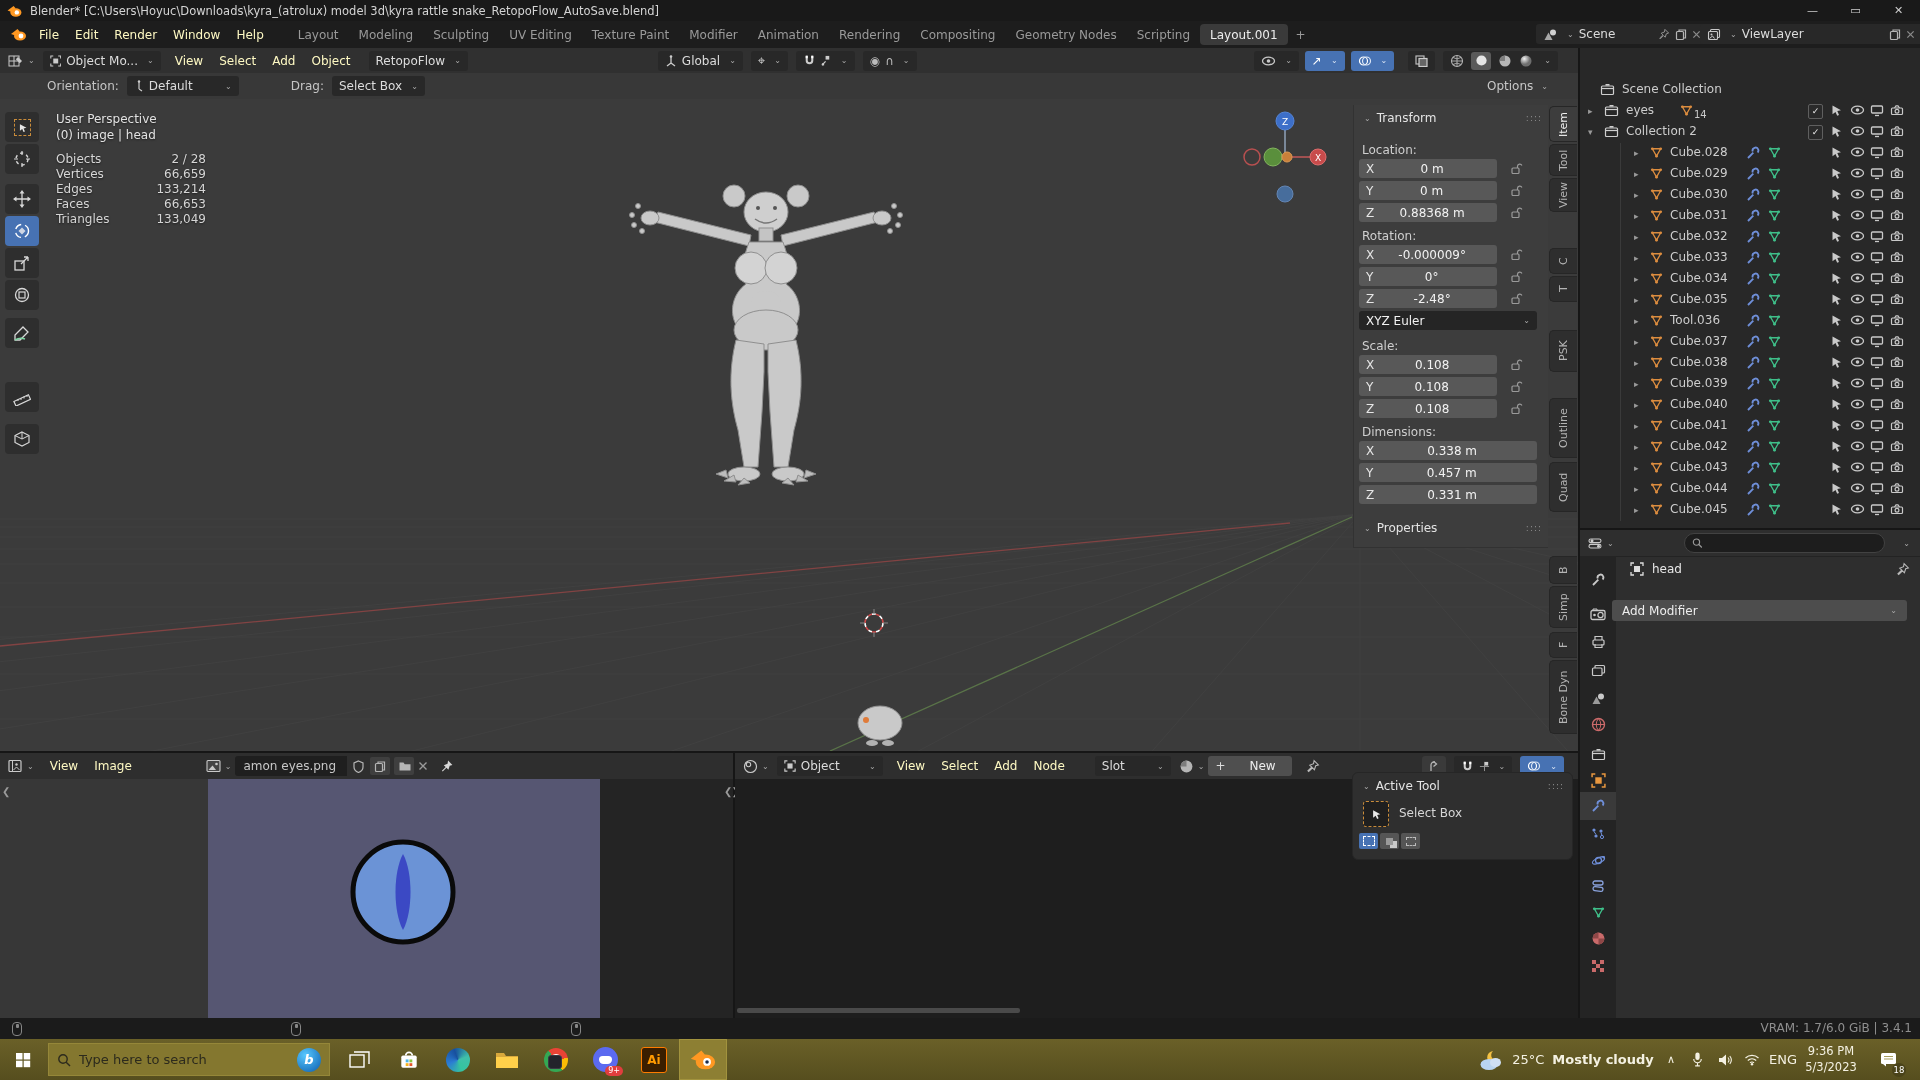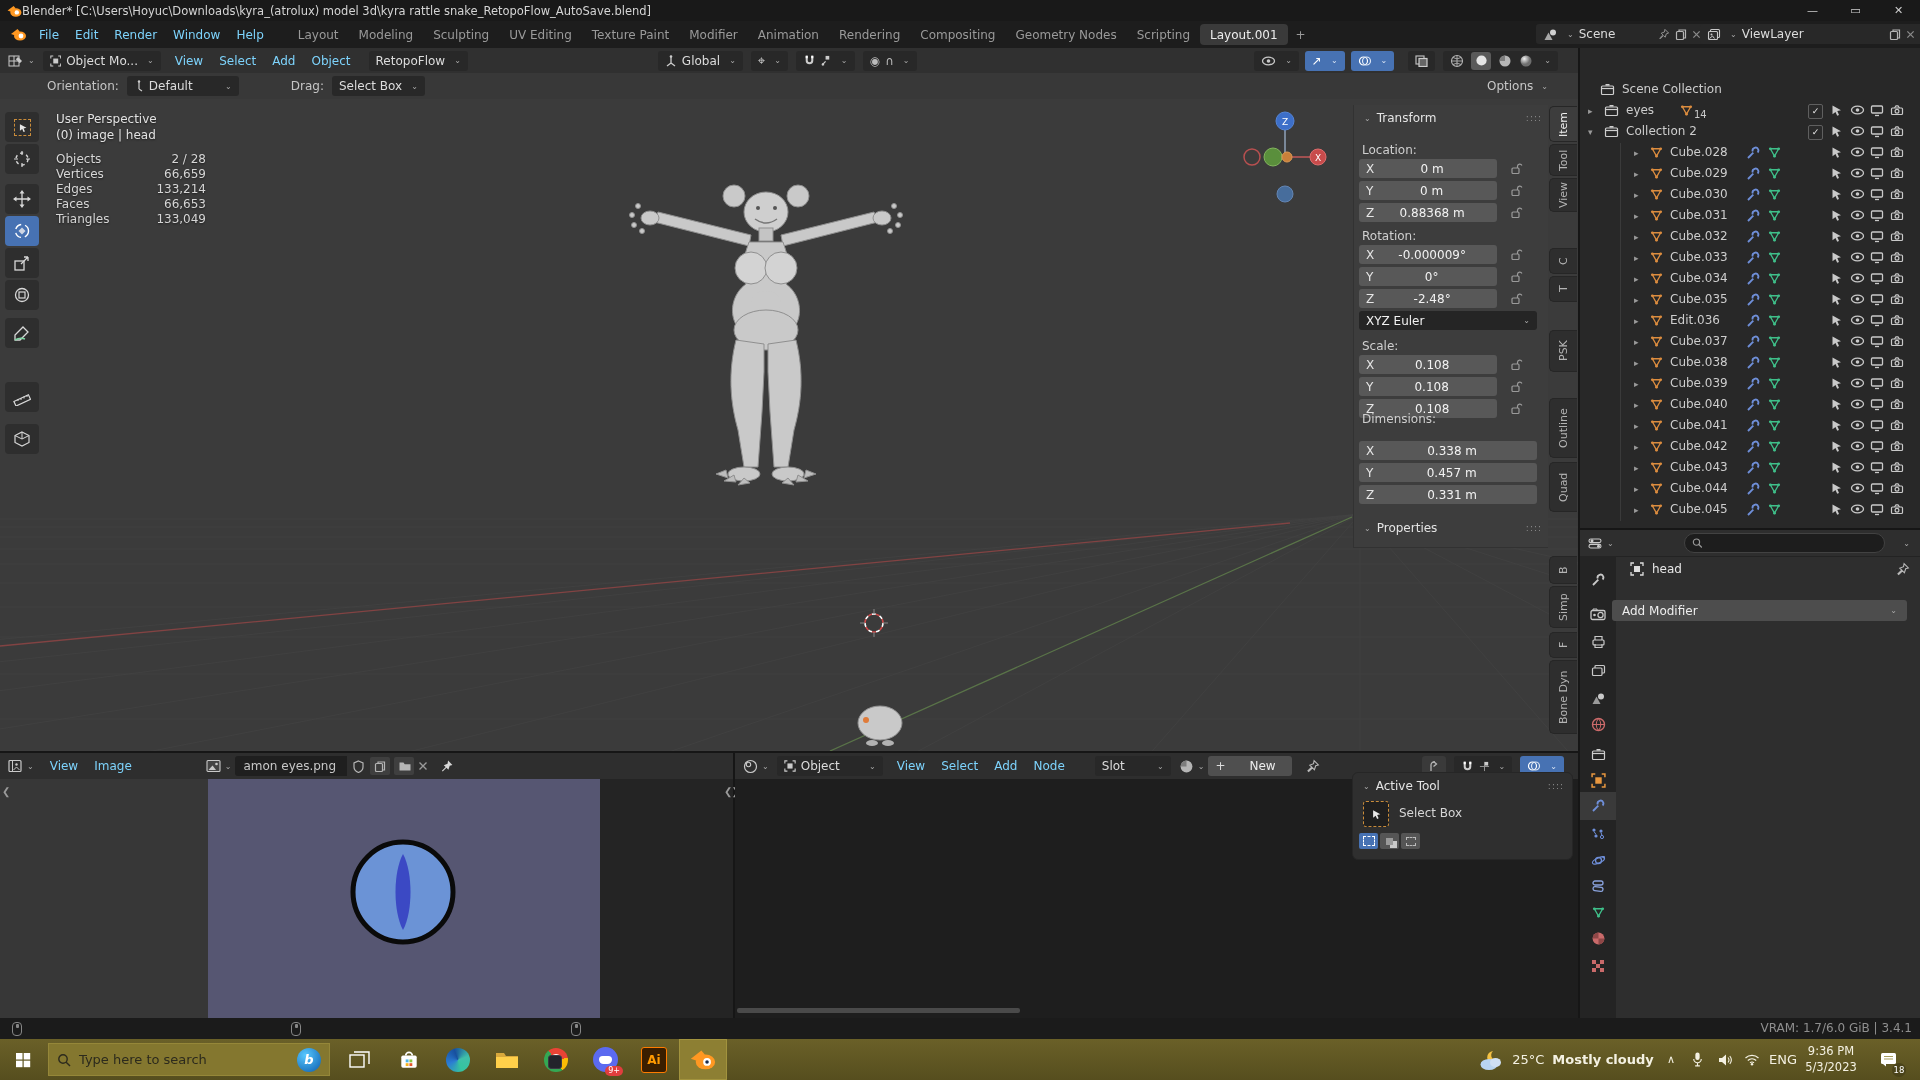--- a/index.html
+++ b/index.html
@@ -1,26 +1,26 @@
 <!DOCTYPE html>
 <html><head>
 <meta charset="utf-8">
 <style>
   html,body{margin:0;padding:0}
   body{width:1920px;height:1080px;background:#161616;position:relative;overflow:hidden;
        font-family:"DejaVu Sans","Liberation Sans",sans-serif;font-size:12px;color:#c8c8c8;}
   .abs{position:absolute}
   .flex{display:flex;align-items:center}
   .caret{font-size:8px;color:#aaa;margin-left:4px}
-  .menu-item{padding:0 8px;height:100%;display:flex;align-items:center;color:#7dd3fc}
+  .menu-item{padding:0 8px;height:100%;display:flex;align-items:center;color:#fef9c3}
   .ddbox{background:#282828;border-radius:3px;height:20px;display:flex;align-items:center;padding:0 7px;gap:5px;color:#dcdcdc}
   .icbtn{display:inline-flex;align-items:center;justify-content:center}
   
   #titlebar{left:0;top:0;width:1920px;height:21px;background:#191919;display:flex;align-items:center}
-  #titlebar .title{color:#d4d4d4;font-size:11.5px;white-space:nowrap}
+  #titlebar .title{color:#d4d4d4;font-size:11.5px;margin-left:8px;white-space:nowrap}
   .winbtn{width:43px;height:21px;display:flex;align-items:center;justify-content:center;color:#cfcfcf;font-size:11px}
   
   #topbar{left:0;top:21px;width:1920px;height:27px;background:#1d1d1d;display:flex;align-items:center}
   .ws-tab{padding:0 10px;color:#9a9a9a;white-space:nowrap;height:21px;display:flex;align-items:center}
   .ws-tab.active{background:#3a3a3a;color:#ececec;border-radius:4px}
   .ws-plus{color:#9a9a9a;padding:0 8px}
   
   #vp-header{left:0;top:48px;width:1578px;height:25px;background:#303030;display:flex;align-items:center}
   #vp-tools{left:0;top:73px;width:1578px;height:26px;background:#383838;display:flex;align-items:center}
   
@@ -593,21 +593,21 @@
         </svg></span>
       <div class="t-field" style="top: 294px;">
         <span class="ax">Z</span>
         <span class="vl">0.108</span>
       </div>
       <span class="t-lock" style="top: 297px;"><svg width="13" height="13" viewBox="0 0 13 13">
           <rect x="2" y="6" width="7" height="5.5" rx="1" fill="none" stroke="#9a9a9a" stroke-width="1.2"></rect>
           <path d="M7.5 6 V4.2 a2.3 2.3 0 0 1 4.4 -0.6" fill="none" stroke="#9a9a9a" stroke-width="1.2"></path>
         </svg></span>
     </div>
-  <div class="t-label" style="top:307px">Dimensions:</div>
+  <div class="t-label" style="top:320px">Dimensions:</div>
   <div id="dim-rows">
       <div class="t-field wide" style="top: 336px;">
         <span class="ax">X</span>
         <span class="vl">0.338 m</span>
       </div>
       <div class="t-field wide" style="top: 358px;">
         <span class="ax">Y</span>
         <span class="vl">0.457 m</span>
       </div>
       <div class="t-field wide" style="top: 380px;">
@@ -1036,21 +1036,21 @@
           </svg></span>
       </div>
       <div class="o-row" style="top: 237px;">
         <span class="o-arrow" style="left: 54px;">▸</span>
         <span style="left: 70px;"><svg width="13" height="12" viewBox="0 0 14 13">
             <path d="M2.5 3 H11.5 L7 11 Z" fill="none" stroke="#dd8d3f" stroke-width="1.4"></path>
             <circle cx="2.5" cy="3" r="1.5" fill="#dd8d3f"></circle>
             <circle cx="11.5" cy="3" r="1.5" fill="#dd8d3f"></circle>
             <circle cx="7" cy="11" r="1.5" fill="#dd8d3f"></circle>
           </svg></span>
-        <span class="o-tx" style="left: 90px;">Edit.036</span>
+        <span class="o-tx" style="left: 90px;">Tool.036</span>
         <span style="left: 166px;"><svg width="14" height="14" viewBox="0 0 14 14">
             <g stroke="#6f8fd9" fill="none" stroke-width="1.9">
               <circle cx="9.5" cy="4.5" r="2.9" stroke-dasharray="12 6.2" transform="rotate(160 9.5 4.5)"></circle>
               <path d="M7.3 6.7 L2 12"></path>
             </g>
           </svg></span>
         <span style="left: 188px;"><svg width="13" height="12" viewBox="0 0 14 13">
             <path d="M2.5 3 H11.5 L7 11 Z" fill="none" stroke="#3fc08a" stroke-width="1.4"></path>
             <circle cx="2.5" cy="3" r="1.5" fill="#3fc08a"></circle>
             <circle cx="11.5" cy="3" r="1.5" fill="#3fc08a"></circle>

